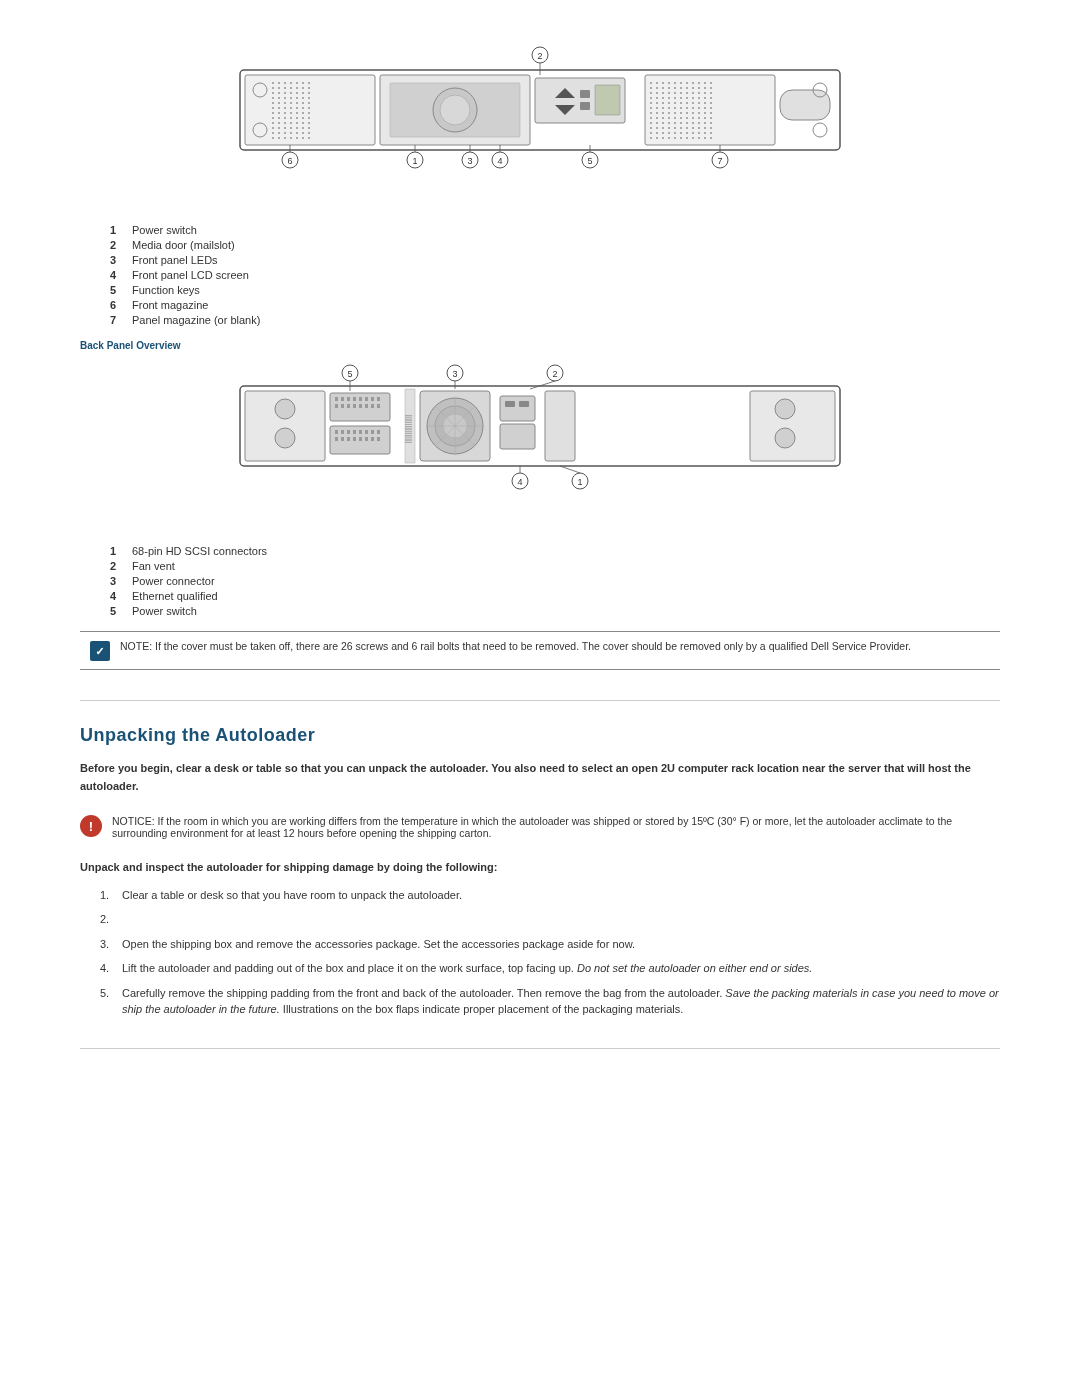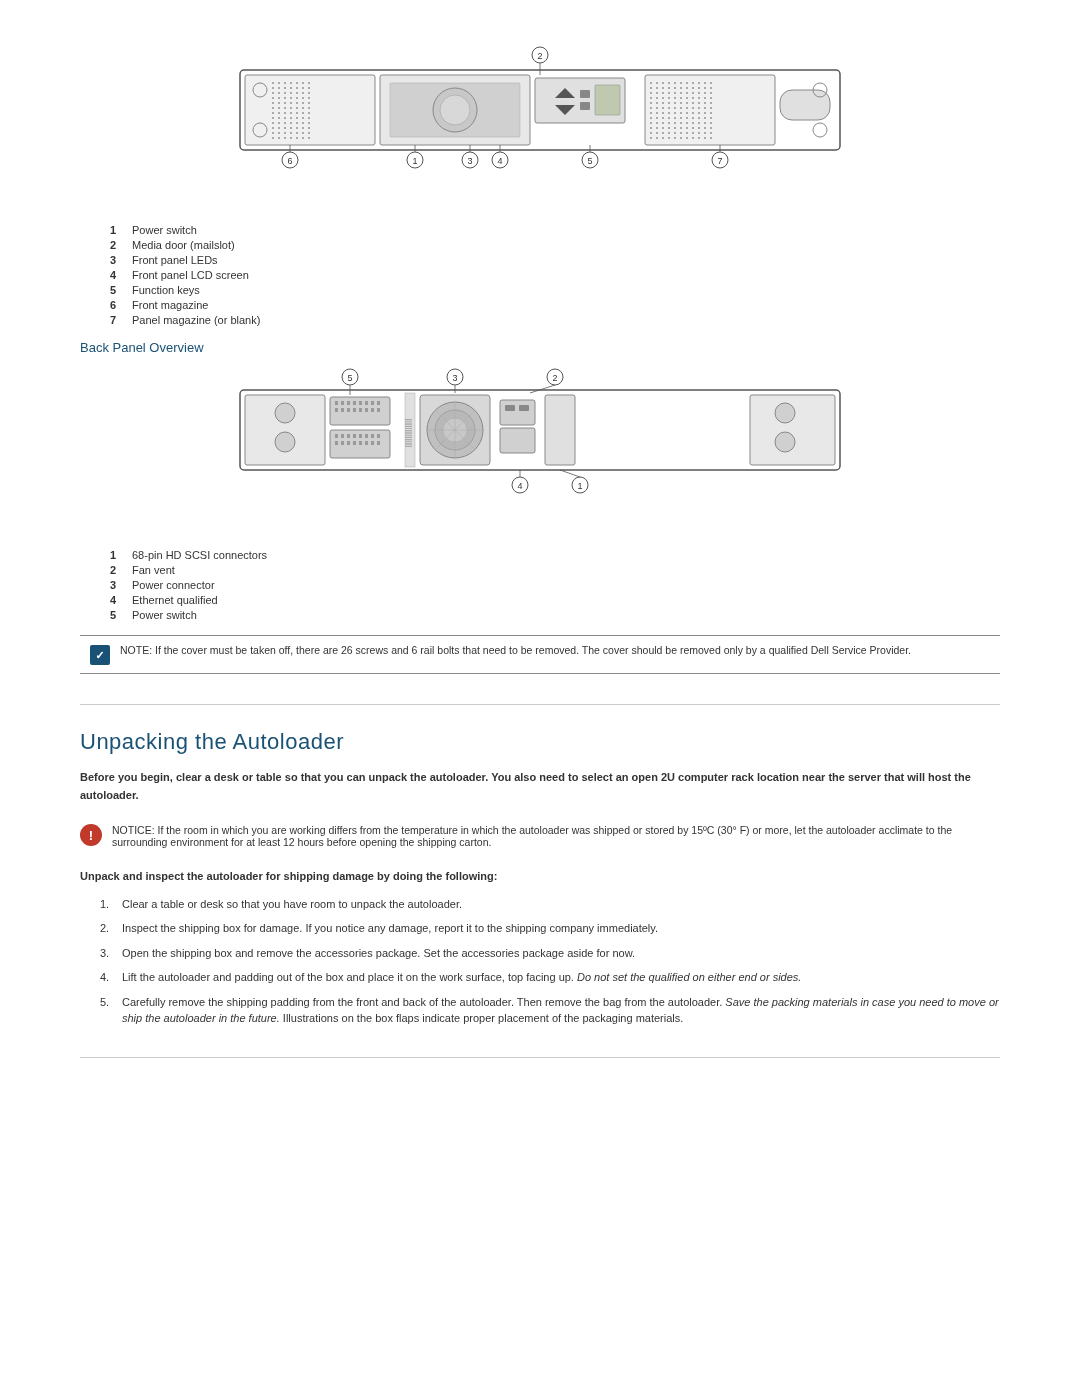--- a/index.html
+++ b/index.html
@@ -11,31 +11,31 @@
       width: 1080px;
       min-height: 1397px;
       padding: 40px 80px;
     }
 
     .section {
       margin-bottom: 30px;
     }
 
     .section-title {
-      font-size: 22px;
-      font-weight: normal;
+      font-size: 18px;
+      font-weight: bold;
       color: #1a5276;
       margin-bottom: 14px;
       font-family: Arial, Helvetica, sans-serif;
       letter-spacing: 0.5px;
     }
 
     .subsection-title {
-      font-size: 13px;
-      font-weight: normal;
+      font-size: 10px;
+      font-weight: bold;
       color: #1a5276;
       margin-bottom: 10px;
       margin-top: 10px;
       font-family: Arial, Helvetica, sans-serif;
     }
 
     .divider {
       border: none;
       border-top: 1.5px solid #cccccc;
       margin: 24px 0;
@@ -614,29 +614,28 @@
 
   <p class="body-text">Unpack and inspect the autoloader for shipping damage by doing the following:</p>
 
   <ol class="numbered-list">
     <li>
       <span class="num">1.</span>
       <span>Clear a table or desk so that you have room to unpack the autoloader.</span>
     </li>
     <li>
       <span class="num">2.</span>
-      <span>Inspect the shipping box for damage. If you notice any damage, report it to the shipping company immediately.</span>
     </li>
     <li>
       <span class="num">3.</span>
       <span>Open the shipping box and remove the accessories package. Set the accessories package aside for now.</span>
     </li>
     <li>
       <span class="num">4.</span>
-      <span>Lift the autoloader and padding out of the box and place it on the work surface, top facing up. <em>Do not set the qualified on either end or sides.</em></span>
+      <span>Lift the autoloader and padding out of the box and place it on the work surface, top facing up. <em>Do not set the autoloader on either end or sides.</em></span>
     </li>
     <li>
       <span class="num">5.</span>
       <span>Carefully remove the shipping padding from the front and back of the autoloader. Then remove the bag from the autoloader. <em>Save the packing materials in case you need to move or ship the autoloader in the future.</em> Illustrations on the box flaps indicate proper placement of the packaging materials.</span>
     </li>
   </ol>
 </div>
 
 <hr class="divider">
 

